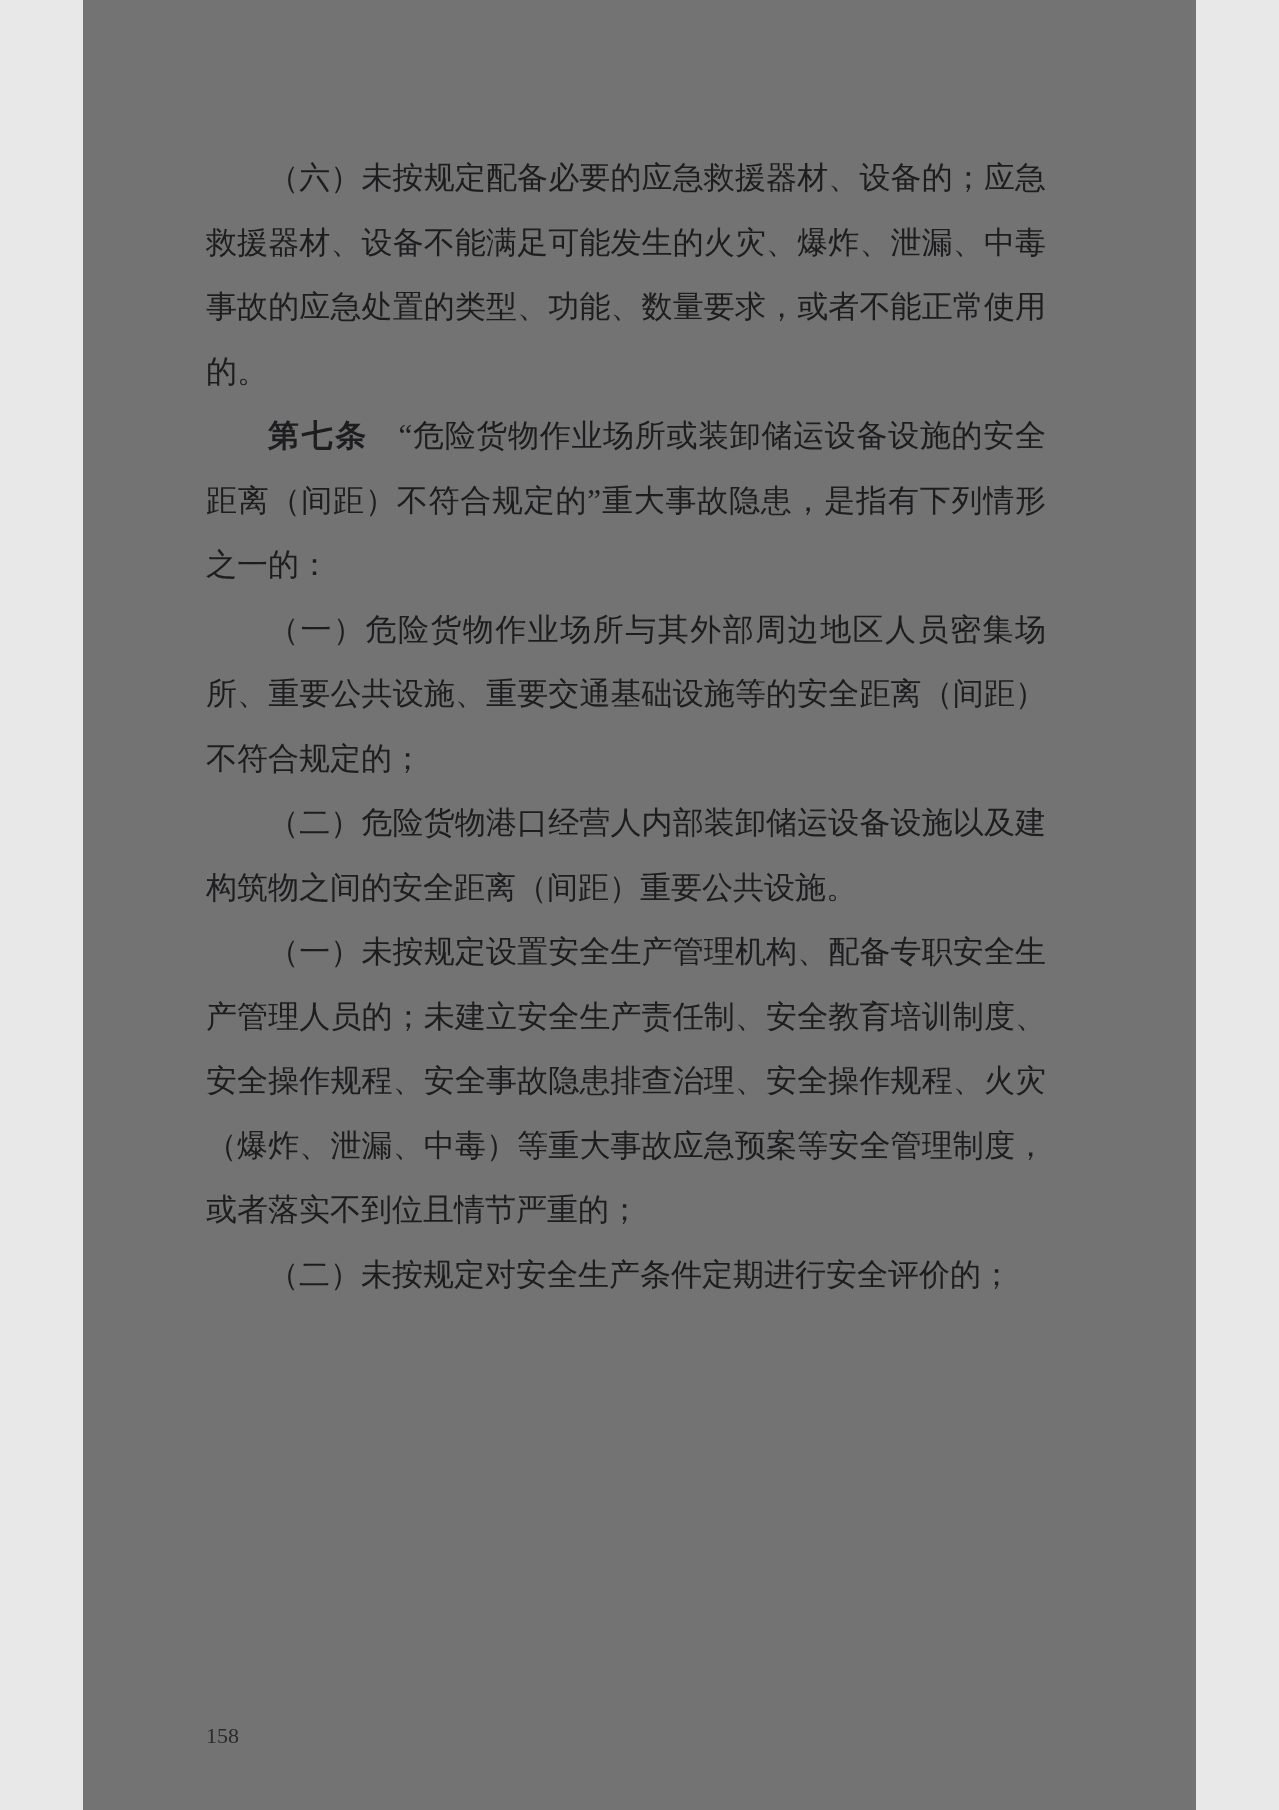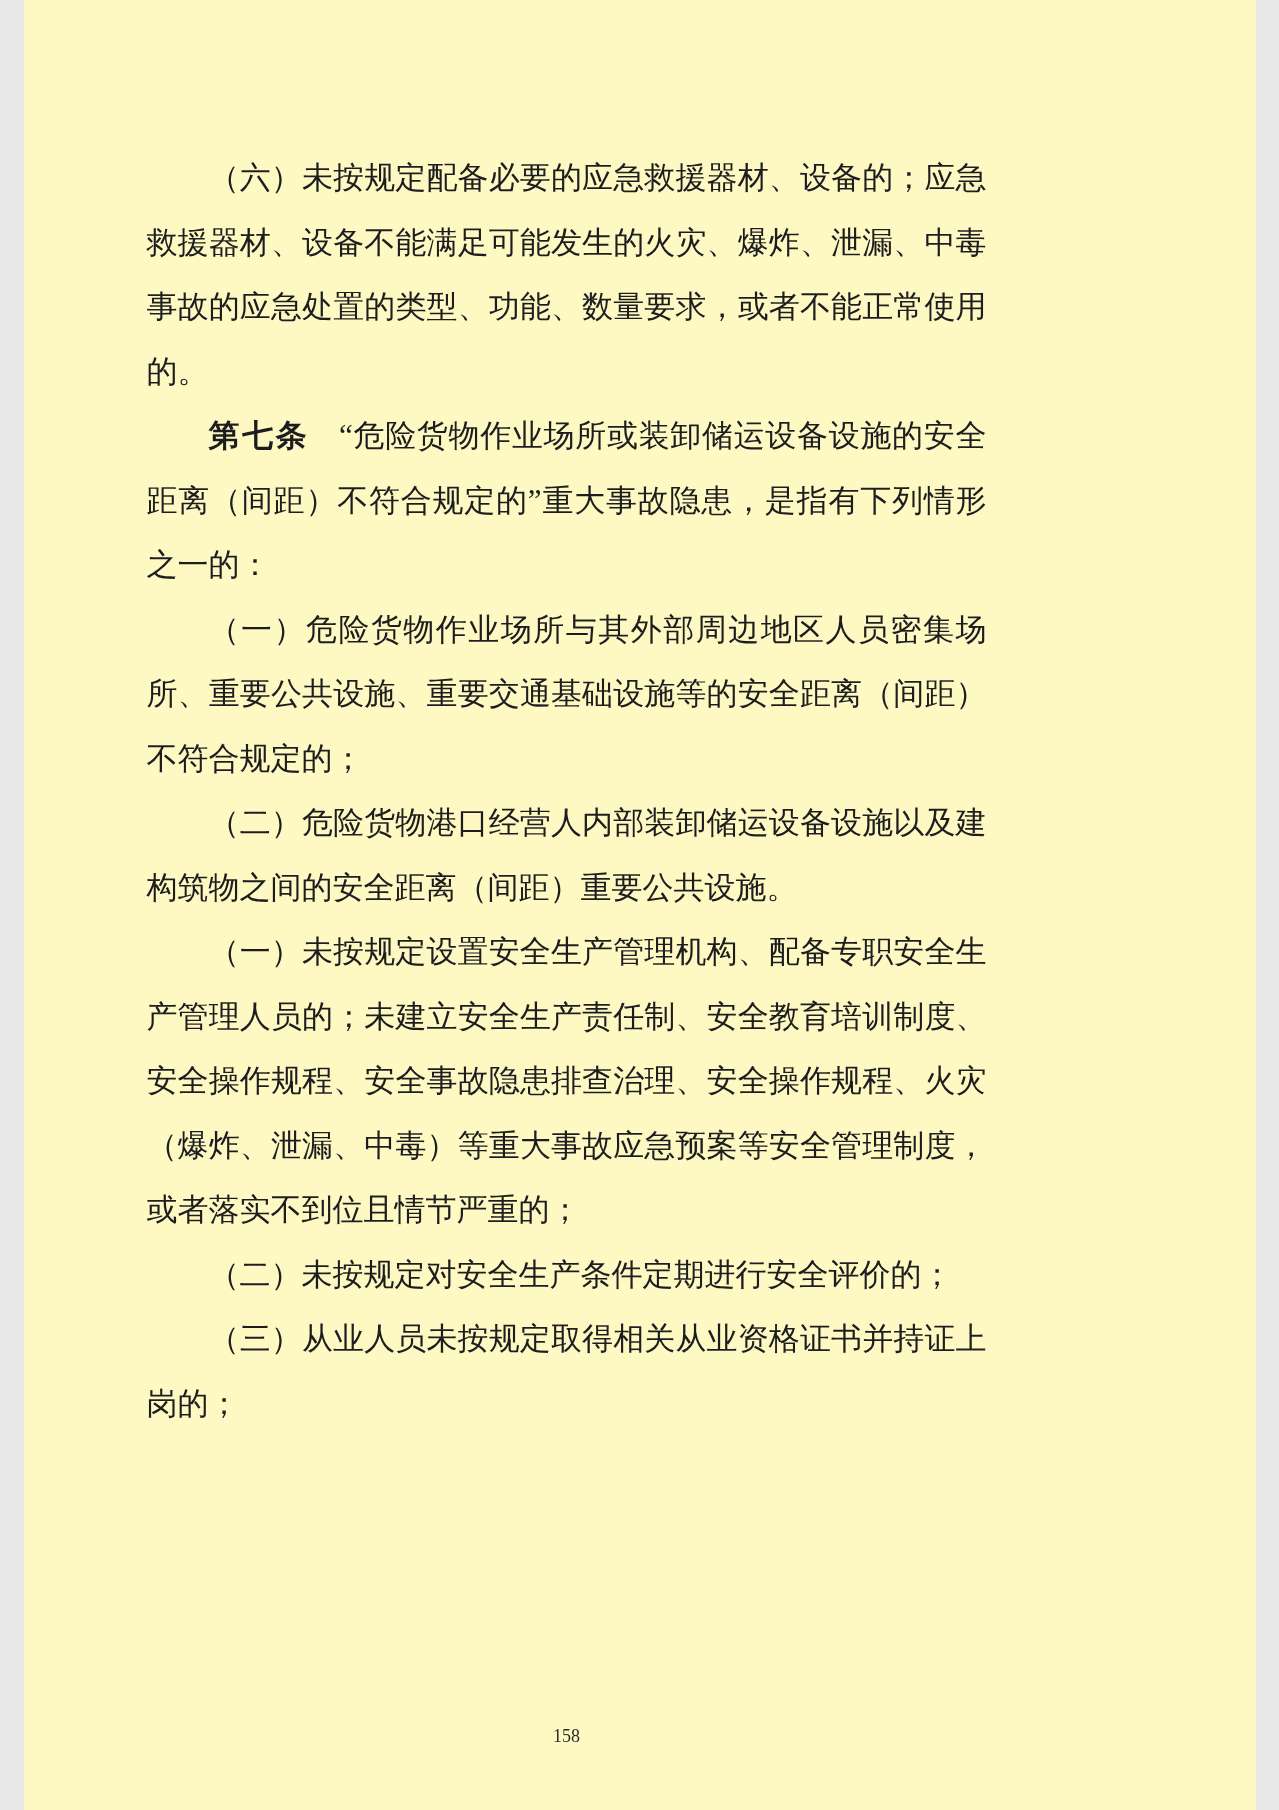--- a/index.html
+++ b/index.html
@@ -2,24 +2,24 @@
 <html><head>
 <meta charset="utf-8">
 <style>
   html, body {
     margin: 0;
     padding: 0;
     background: #e8e8e8;
   }
   .page {
     position: relative;
-    width: 1232px;
+    width: 1113px;
     height: 1810px;
     margin: 0 auto;
-    background: #fef9c3;
+    background: #737373;
     font-family: "Liberation Serif", "DejaVu Serif", serif;
     overflow: hidden;
   }
   .content {
     position: absolute;
     left: 123px;
     top: 146px;
     width: 840px;
     font-size: 31px;
     line-height: 64.5px;
@@ -36,22 +36,22 @@
     font-weight: bold;
     font-family: Liberation Serif, serif;
     margin-right: 0.95em;
     letter-spacing: 2px;
   }
   .page-number {
     position: absolute;
     top: 1722px;
     left: 123px;
     width: 840px;
-    text-align: center;
-    font-size: 18px;
+    text-align: left;
+    font-size: 22px;
     line-height: 28px;
     color: #2a2a2a;
     font-family: "Liberation Serif", "DejaVu Serif", serif;
   }
 </style>
 </head>
 <body>
 
 <div class="page">
   <div class="content">
@@ -62,18 +62,17 @@
 
     <p><span>（一）危险货物作业场所与其外部周边地区人员密集场所、重要公共设施、重要交通基础设施等的安全距离（间距）不符合规定的；</span></p>
 
     <p><span>（二）危险货物港口经营人内部装卸储运设备设施以及建构筑物之间的安全距离（间距）重要公共设施。</span></p>
 
 
     <p><span>（一）未按规定设置安全生产管理机构、配备专职安全生产管理人员的；未建立安全生产责任制、安全教育培训制度、安全操作规程、安全事故隐患排查治理、安全操作规程、火灾（爆炸、泄漏、中毒）等重大事故应急预案等安全管理制度，或者落实不到位且情节严重的；</span></p>
 
     <p><span>（二）未按规定对安全生产条件定期进行安全评价的；</span></p>
 
-    <p><span>（三）从业人员未按规定取得相关从业资格证书并持证上岗的；</span></p>
 
   </div>
 
   <div class="page-number">158</div>
 </div>
 
 </body></html>

